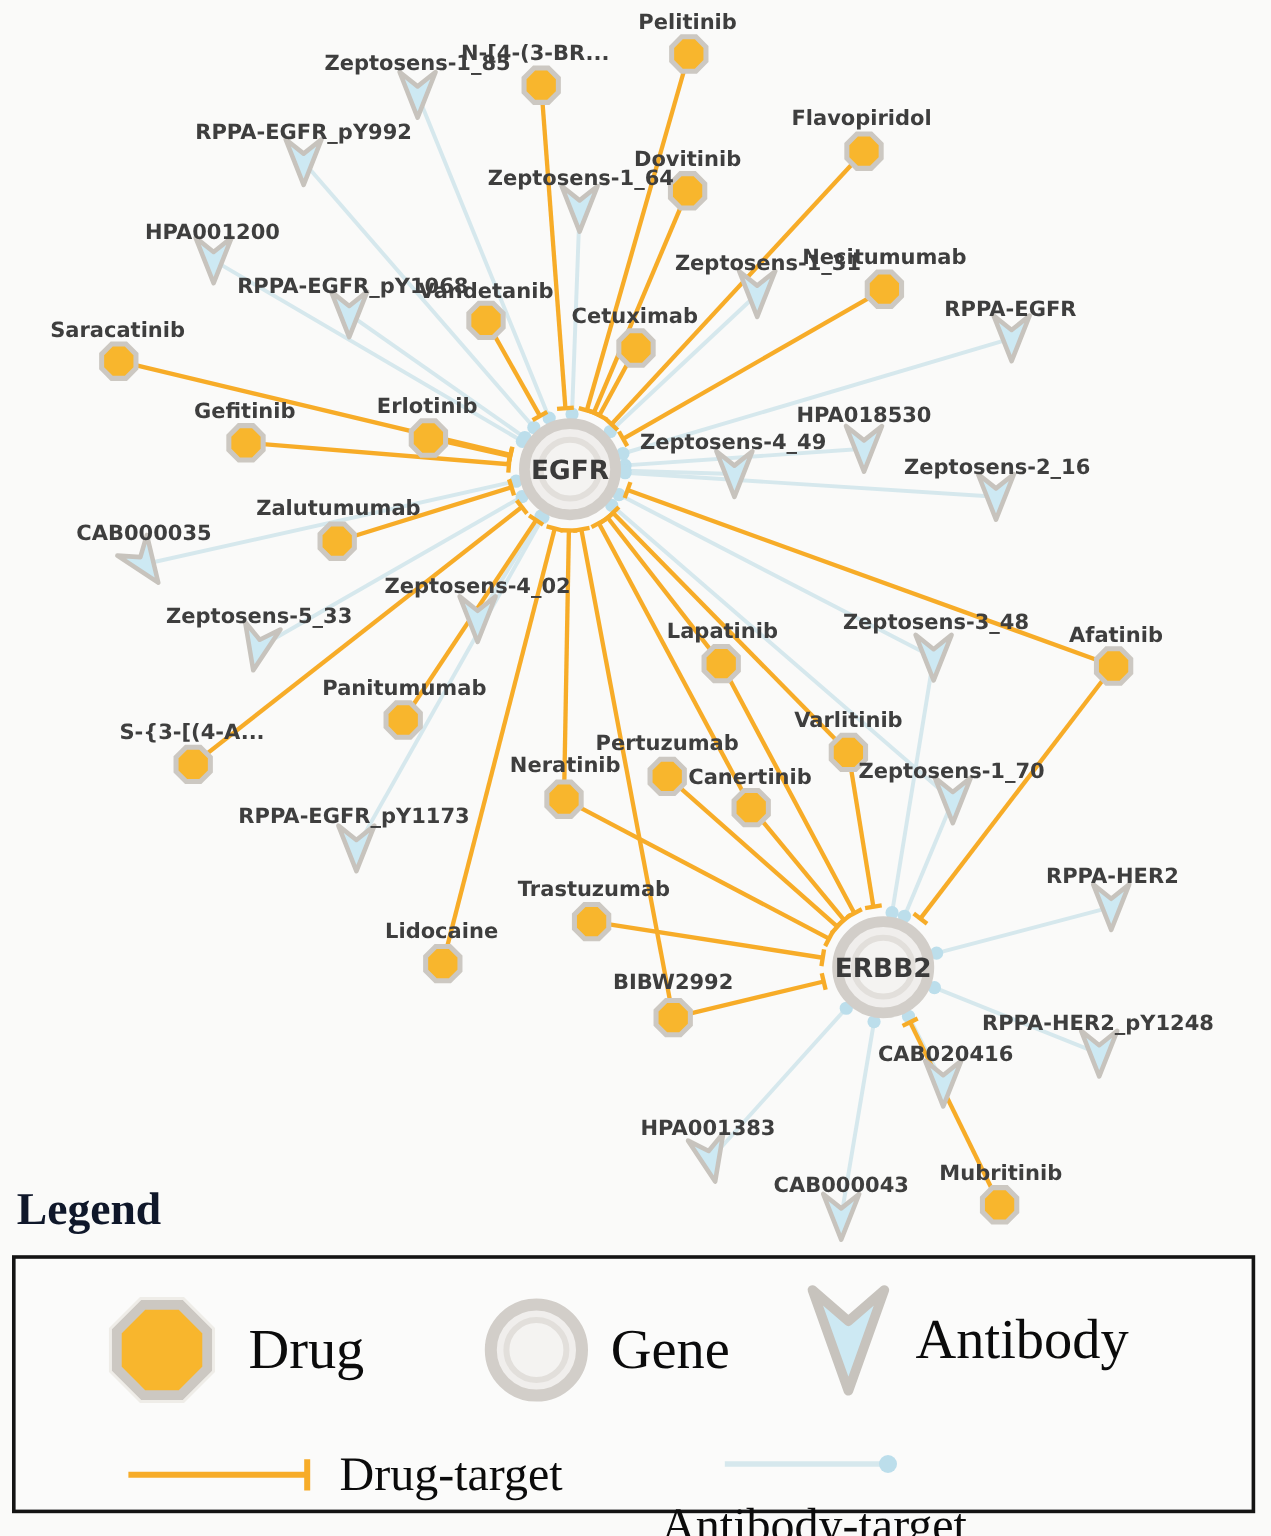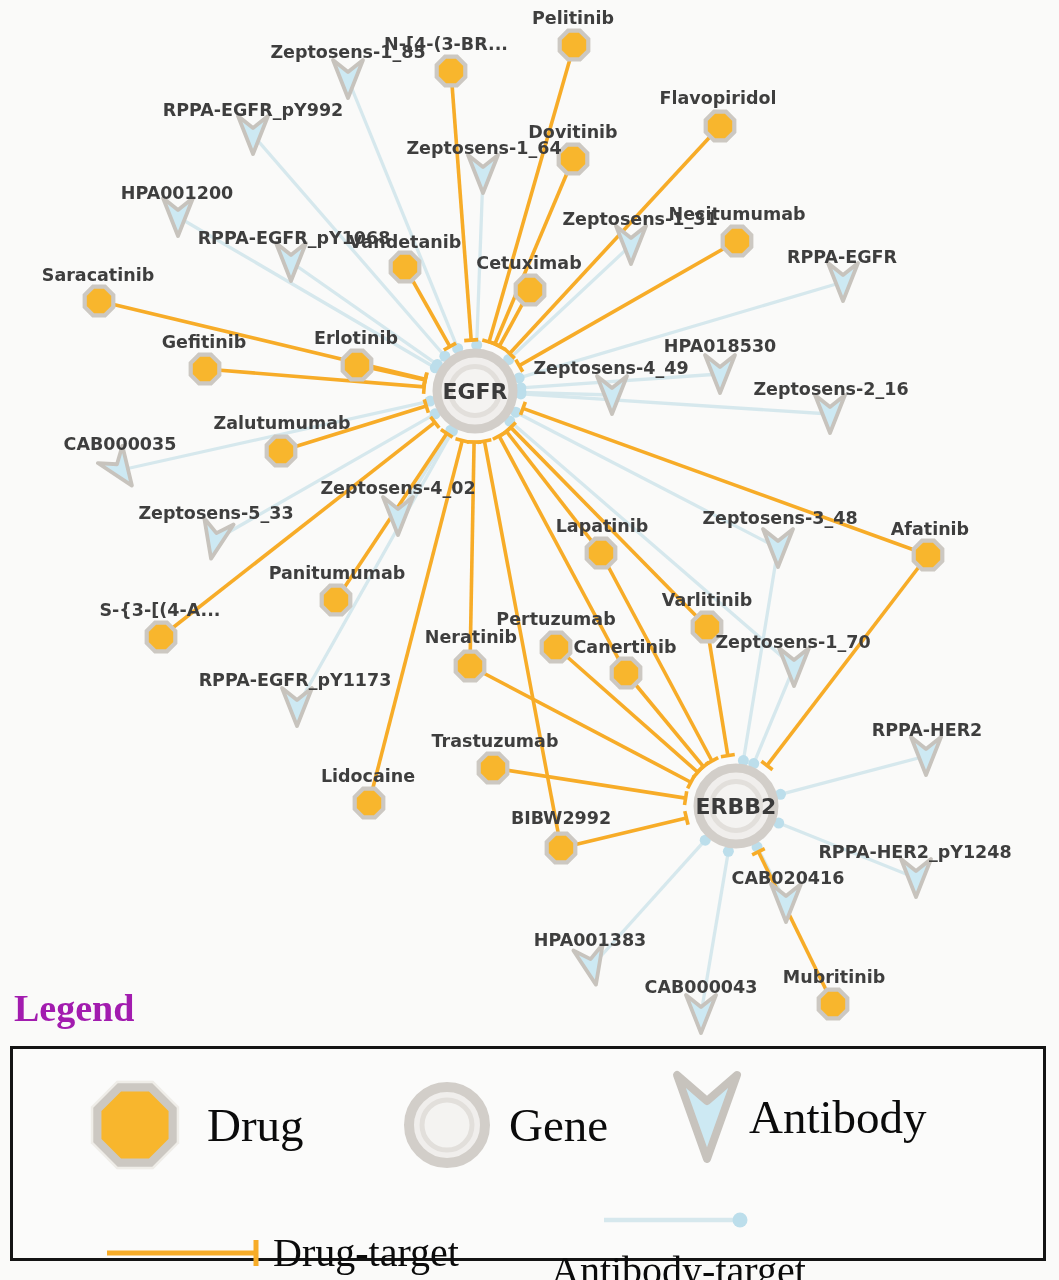--- a/index.html
+++ b/index.html
@@ -13,34 +13,34 @@
     font-family:"DejaVu Sans","Liberation Sans",sans-serif;
     font-weight:bold;font-size:17.5px;fill:var(--label,#3e3e3e);
   }
   .gene-label{
     font-family:"DejaVu Sans","Liberation Sans",sans-serif;
     font-weight:bold;font-size:22px;fill:#3a3a3a;
   }
   .legend-title{
     position:absolute;left:14px;top:986px;
     font-family:"Liberation Serif","DejaVu Serif",serif;
-    font-weight:bold;font-size:38px;color:#a21caf;
+    font-weight:bold;font-size:38px;color:#0f172a;
   }
   .legend-box{
     position:absolute;left:10px;top:1046px;width:1030px;height:209px;
     border:3px solid #141414;background:#fbfbfa;
   }
   .legend-item{position:absolute;display:flex;align-items:center;
     font-family:"Liberation Serif","DejaVu Serif",serif;color:#0b0b0b;}
   .legend-item.row1{font-size:47px;}
   .legend-item.row2{font-size:40px;}
   .li-drug{left:66px;top:20px;gap:16px;}
   .li-gene{left:386px;top:28px;gap:14px;}
-  .li-antibody{left:652px;top:14px;}
-  .li-dt{left:90px;top:156px;margin-top:24px;}
+  .li-antibody{left:652px;top:14px;gap:14px;}
+  .li-dt{left:90px;top:156px;gap:10px;}
   .li-at{left:538px;top:156px;gap:12px;flex-direction:column;}
 </style>
 </head>
 <body>
 
 <svg id="network" width="1059" height="1280" viewBox="0 0 1059 1280">
   <g id="g-edges-blue">
       <line x1="348" y1="79" x2="457.65735700010174" y2="348.39445184276957" stroke="#D6E8ED" stroke-width="3.3"></line>
       <circle cx="457.65735700010174" cy="348.39445184276957" r="5.5" fill="#BCDEEB"></circle>
       <line x1="253" y1="135" x2="444.86286005076454" y2="356.24726204052126" stroke="#D6E8ED" stroke-width="3.3"></line>

